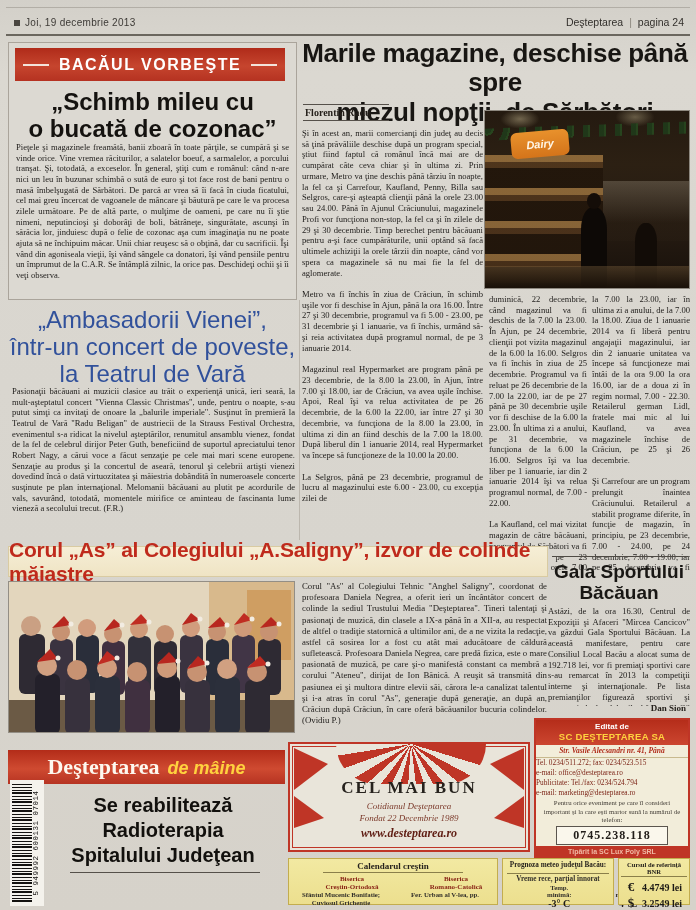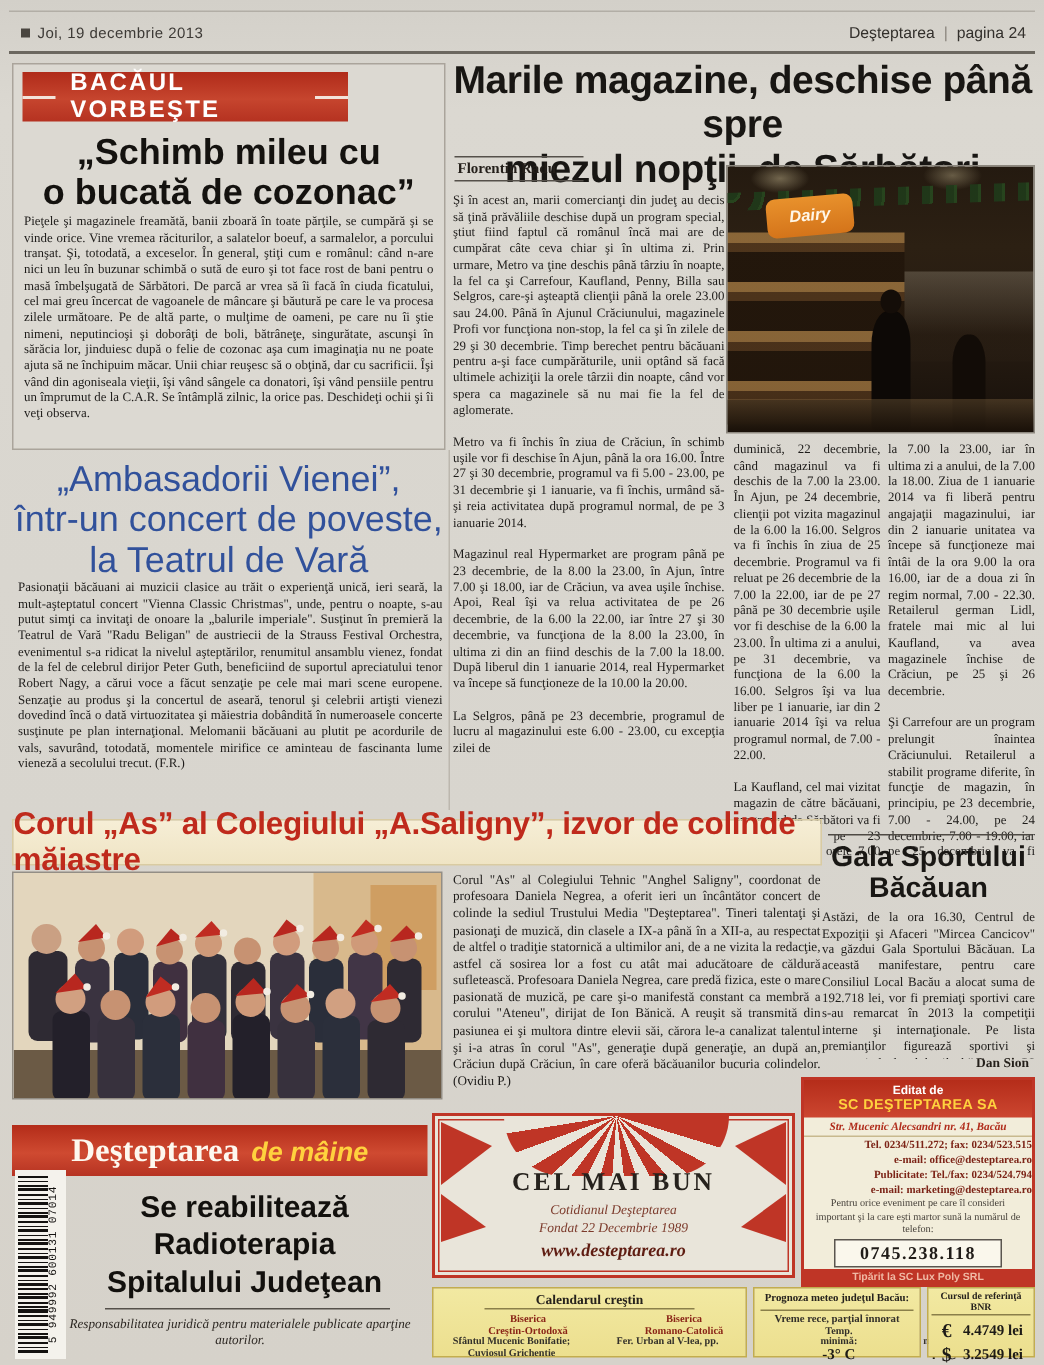--- a/index.html
+++ b/index.html
@@ -15,21 +15,21 @@
   
   .hdr-rule-top{left:6px;top:7px;width:684px;height:1px;background:#b2aea6;}
   .hdr-rule-bot{left:6px;top:34px;width:684px;height:2px;background:#6b675f;}
   .hdr-date{left:14px;top:17px;font-size:10px;color:#3d3a36;letter-spacing:.3px;}
   .hdr-bullet{display:inline-block;width:6px;height:6px;background:#4a4640;margin-right:5px;}
   .hdr-right{right:12px;top:16px;font-size:10.5px;color:#33302c;}
   .hdr-right .sep{margin:0 6px;color:#8a857d;}
 
   
   .a1-box{left:8px;top:42px;width:289px;height:258px;border:1px solid #aaa49b;background:#dcd9d2;}
-  .a1-banner{left:15px;top:48px;width:217px;height:33px;
+  .a1-banner{left:15px;top:48px;width:270px;height:33px;
      background:linear-gradient(180deg,#b02b1a 0%,#c6452e 55%,#b53221 100%);
      display:flex;align-items:center;justify-content:center;gap:10px;}
   .a1-banner .dash{width:26px;height:2px;background:#f3e3da;}
   .a1-kicker{color:#fff;font-weight:bold;font-size:16px;letter-spacing:1.5px;}
   .a1-title{left:16px;top:88px;width:273px;font-size:24px;font-weight:bold;line-height:1.13;
      color:#14120f;white-space:pre-line;}
   .a1-body{left:16px;top:142px;width:273px;height:152px;font-size:8.6px;line-height:1.24;}
 
   
   .a2-title{left:8px;top:307px;width:289px;font-size:24px;font-weight:normal;line-height:1.12;
@@ -121,21 +121,21 @@
   .logo-site{position:absolute;left:0;top:82px;width:100%;text-align:center;font-size:12px;
      font-weight:bold;font-style:italic;color:#5f1d12;}
 
   
   .ed-box{left:534px;top:718px;width:156px;height:140px;background:#f2edda;border:2px solid #bf3526;}
   .ed-head{background:linear-gradient(180deg,#b52d1a,#cc4630);text-align:center;padding:2px 0 3px;}
   .ed-l1{font-size:8px;font-weight:bold;color:#fff;font-family:"Liberation Sans",sans-serif;}
   .ed-l2{font-size:9.5px;font-weight:bold;color:#ffd23e;font-family:"Liberation Sans",sans-serif;letter-spacing:.3px;}
   .ed-addr{font-size:7.5px;font-style:italic;font-weight:bold;color:#b02c1b;text-align:center;
      border-bottom:1px solid #c8b98e;padding:1px 0 2px;}
-  .ed-line{font-size:7.3px;font-weight:bold;color:#7c2417;text-align:right;line-height:1.35;}
+  .ed-line{font-size:7.3px;font-weight:normal;color:#7c2417;text-align:left;line-height:1.35;}
   .ed-note{font-size:6.8px;color:#46413a;text-align:center;line-height:1.2;padding:2px 6px 1px;}
   .ed-phone{margin:1px auto 1px;width:112px;border:1px solid #5a554e;background:#faf7ec;text-align:center;
      font-size:12px;font-weight:bold;letter-spacing:1px;color:#201c18;padding:1px 0;}
   .ed-em3{font-size:8px;font-weight:bold;color:#b02c1b;text-align:center;}
   .ed-print{position:absolute;left:0;bottom:0;width:100%;background:#bf3526;color:#f0b9a4;
      font-size:7px;font-weight:bold;text-align:center;font-family:"Liberation Sans",sans-serif;padding:1.5px 0;}
 
   
   .ybox{background:linear-gradient(180deg,#f2e9a2,#ecdf8e);border:1px solid #c3ad4e;}
   .cal-box{left:288px;top:858px;width:210px;height:47px;}
@@ -342,40 +342,39 @@
     <span class="bl-brand2">de mâine</span>
   </div>
   <div class="abs barcode">
     <div class="bars"></div>
     <div class="num">5 949992 600131   07014</div>
   </div>
   <div class="abs bl-head sans ctr">Se reabilitează
 Radioterapia
 Spitalului Judeţean</div>
   <div class="abs bl-rule"></div>
-  <div class="abs bl-disc ctr">Responsabilitatea juridică pentru materialele publicate aparţine autorilor.</div>
 
   <div class="abs logo-box">
     <div class="fan"></div>
     <div class="fan-tl"></div>
     <div class="fan-tr"></div>
     <div class="fan-bl"></div>
     <div class="fan-br"></div>
     <div class="logo-slogan">CEL MAI BUN</div>
     <div class="logo-l1">Cotidianul Deşteptarea</div>
     <div class="logo-l2">Fondat 22 Decembrie 1989</div>
     <div class="logo-site">www.desteptarea.ro</div>
   </div>
 
   <div class="abs ed-box">
     <div class="ed-head">
       <div class="ed-l1">Editat de</div>
       <div class="ed-l2">SC DEŞTEPTAREA SA</div>
     </div>
-    <div class="ed-addr">Str. Mucenic Alecsandri nr. 41, Bacău</div>
+    <div class="ed-addr">Str. Vasile Alecsandri nr. 41, Până</div>
     <div class="ed-line">Tel. 0234/511.272; fax: 0234/523.515</div>
     <div class="ed-line">e-mail: office@desteptarea.ro</div>
     <div class="ed-line">Publicitate: Tel./fax: 0234/524.794</div>
     <div class="ed-line">e-mail: marketing@desteptarea.ro</div>
     <div class="ed-note">Pentru orice eveniment pe care îl consideri important şi la care eşti martor sună la numărul de telefon:</div>
     <div class="ed-phone">0745.238.118</div>
     <div class="ed-em3">redactie@desteptarea.ro</div>
     <div class="ed-print">Tipărit la SC Lux Poly SRL</div>
   </div>
 

